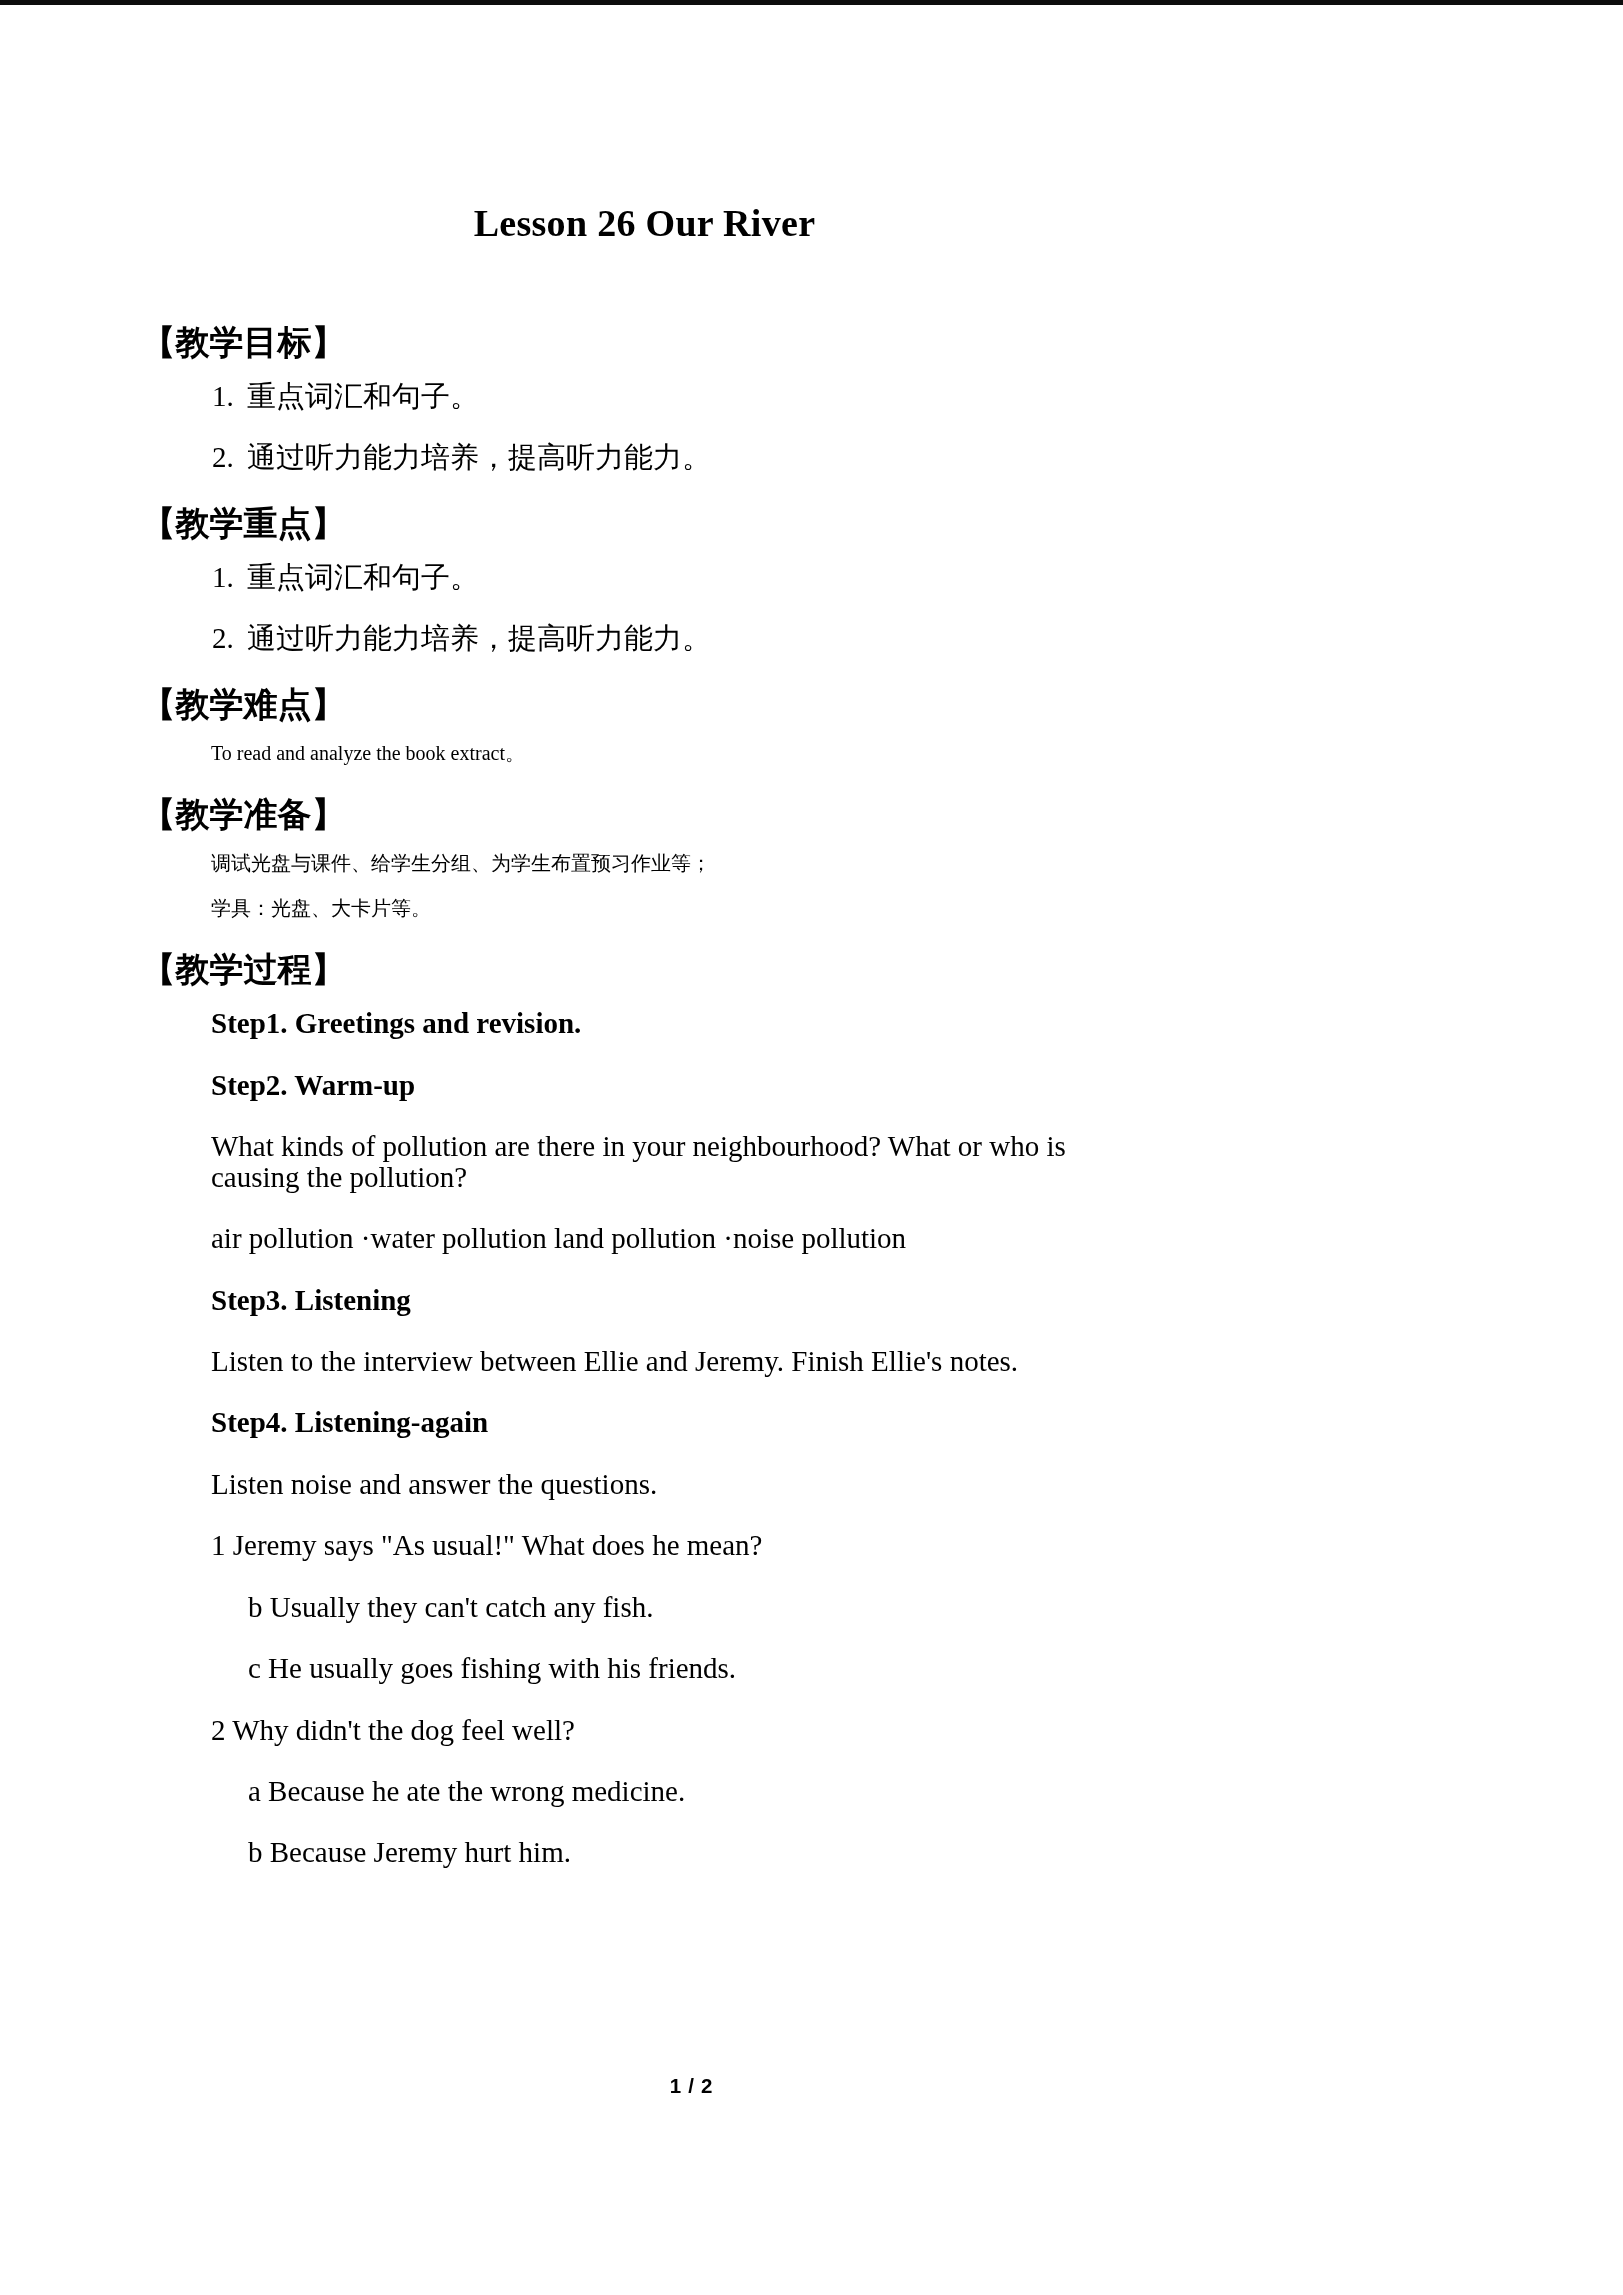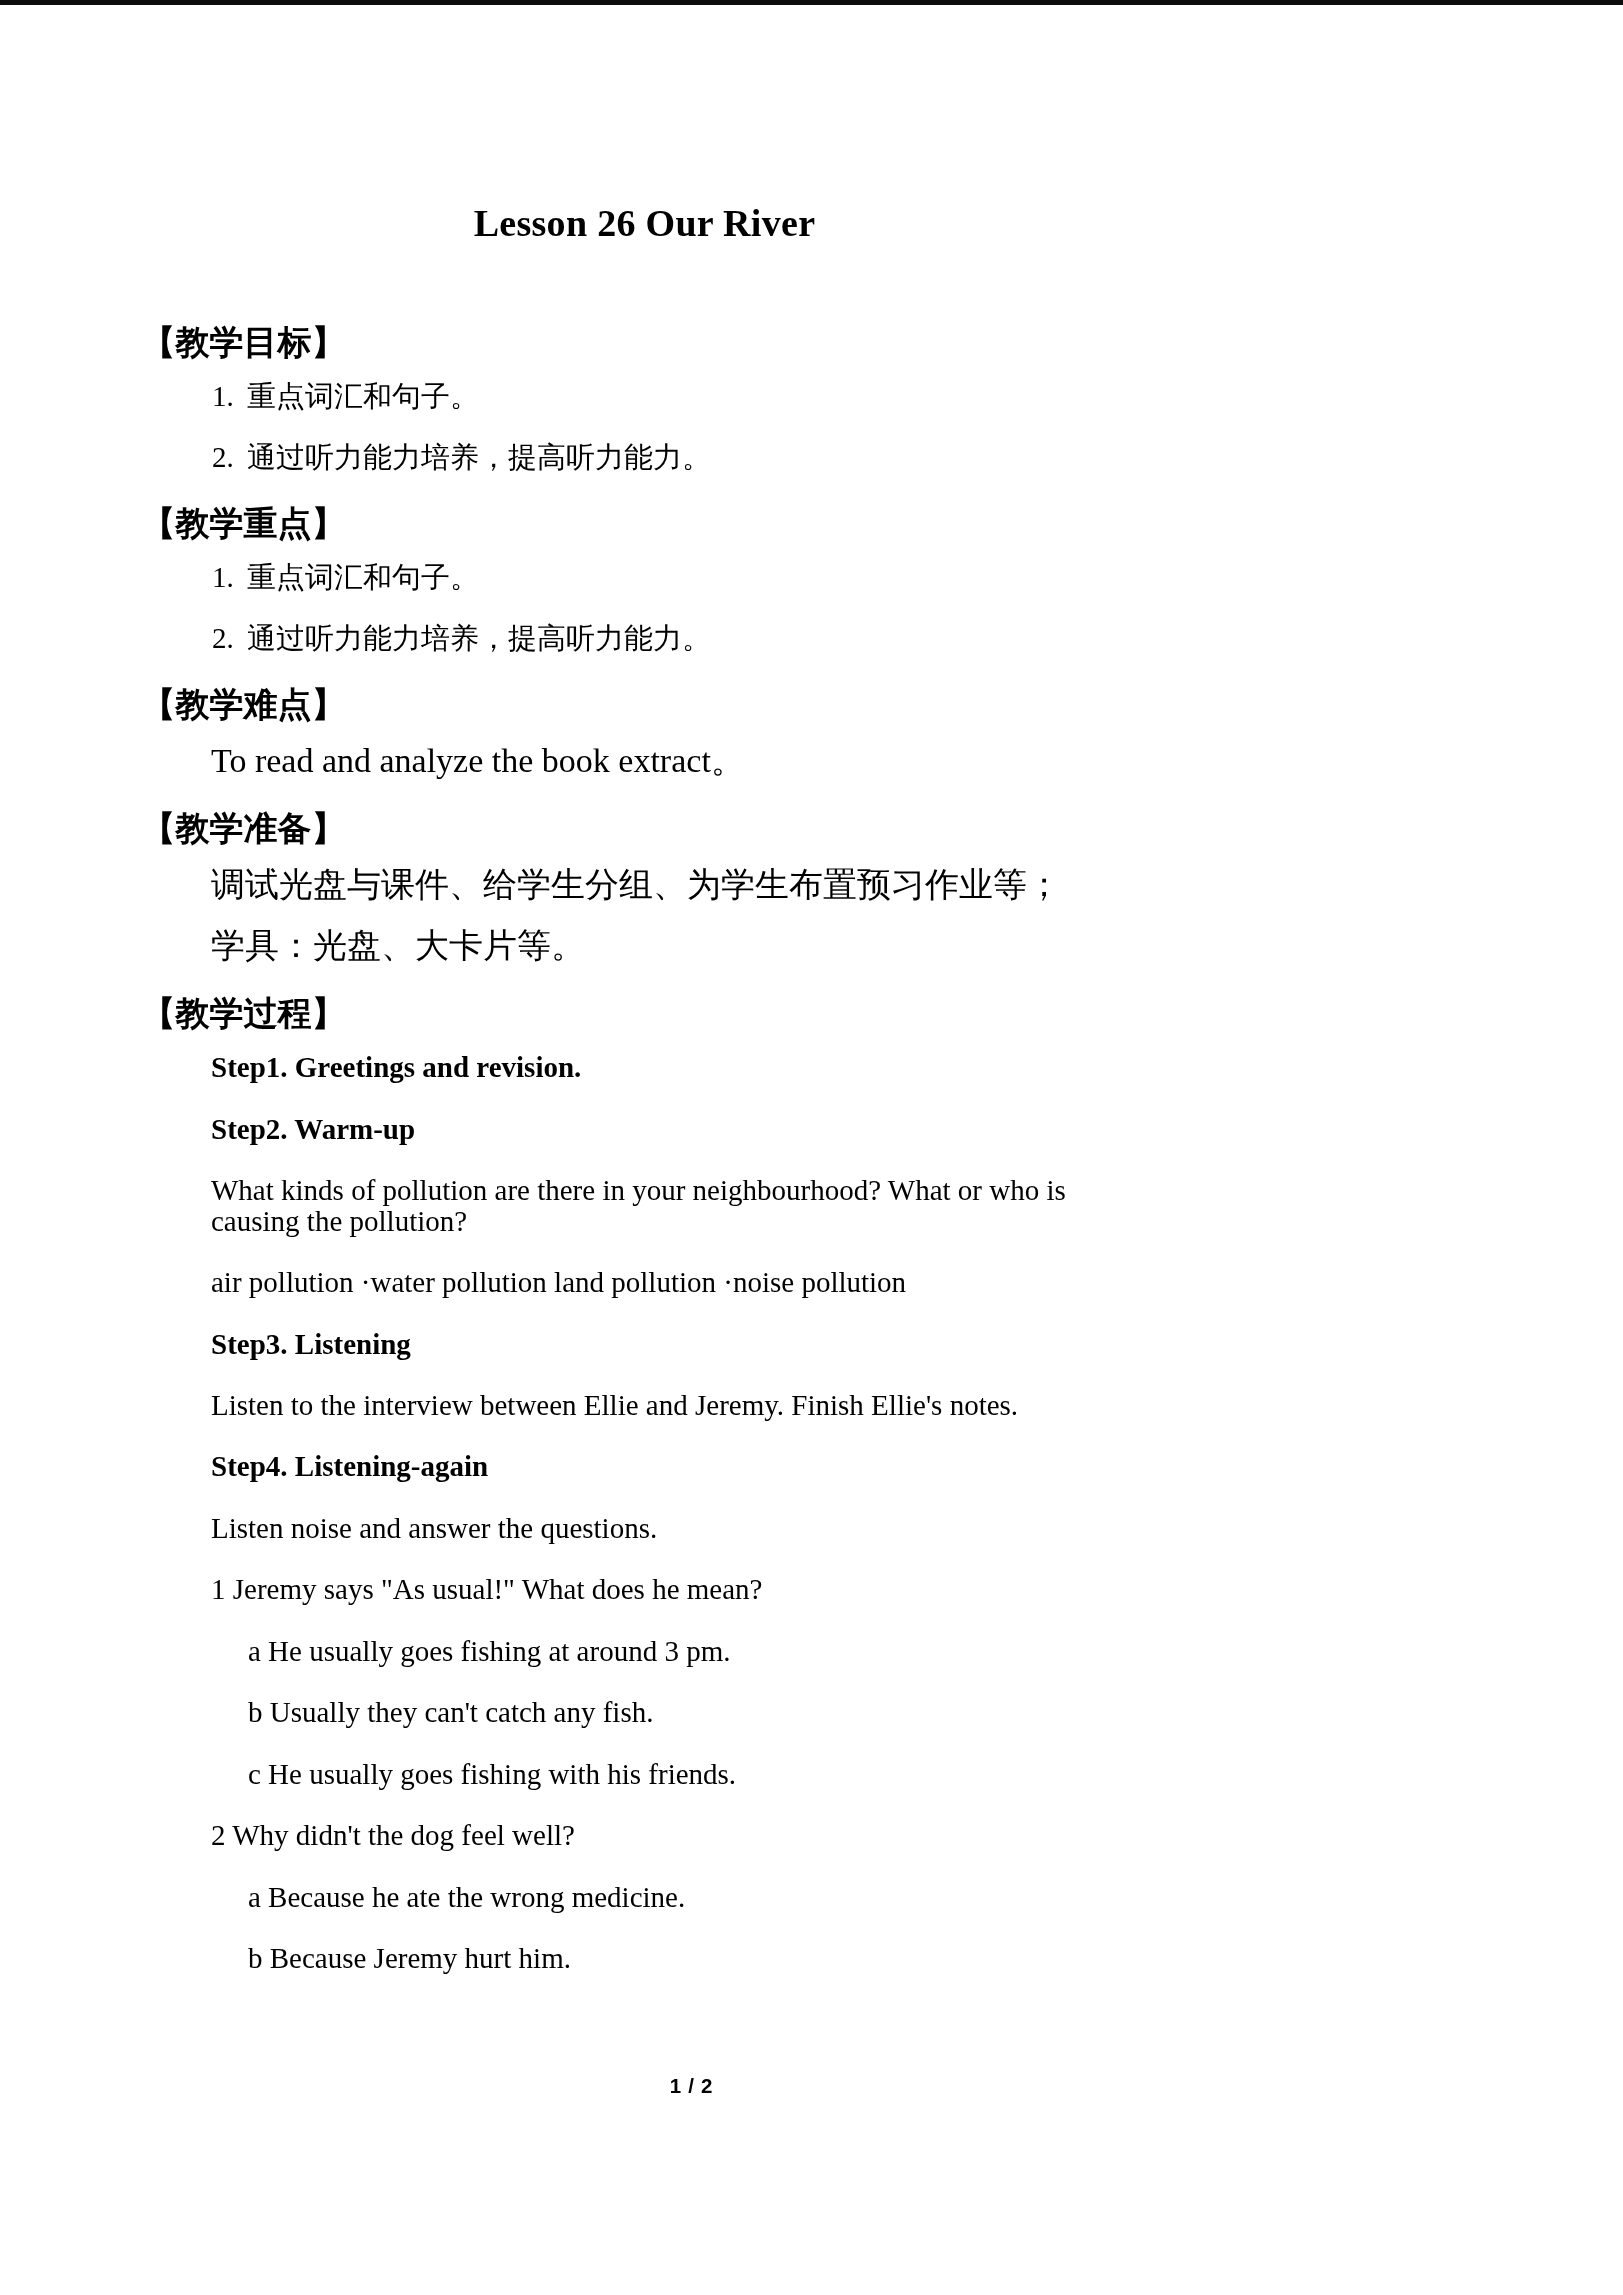--- a/index.html
+++ b/index.html
@@ -48,21 +48,21 @@
     font-size: 34px;
     font-weight: bold;
     line-height: 1.15;
     margin: 0 0 19px 0;
     padding-left: 5.5px;
   }
   .block {
     margin: 0 0 17.7px 0;
   }
   .body-line {
-    font-size: 34px;
+    font-size: 20px;
     line-height: 1.05;
     margin: 0 0 31px 0;
     padding-left: 75px;
   }
   .body-line.tight {
     margin-bottom: 24.5px;
   }
   .list-item {
     font-size: 29px;
     line-height: 1.05;
@@ -155,21 +155,20 @@
       <div class="proc-line">What kinds of pollution are there in your neighbourhood? What or who is causing the pollution?</div>
       <div class="proc-line pollution">air pollution ·water pollution    land pollution ·noise pollution</div>
 
       <div class="step-heading">Step3. Listening</div>
       <div class="proc-line">Listen to the interview between Ellie and Jeremy. Finish Ellie's notes.</div>
 
       <div class="step-heading">Step4. Listening-again</div>
       <div class="proc-line">Listen noise and answer the questions.</div>
 
       <div class="proc-line">1 Jeremy says "As usual!" What does he mean?</div>
-      <div class="proc-line sub">a He usually goes fishing at around 3 pm.</div>
       <div class="proc-line sub">b Usually they can't catch any fish.</div>
       <div class="proc-line sub">c He usually goes fishing with his friends.</div>
 
       <div class="proc-line">2 Why didn't the dog feel well?</div>
       <div class="proc-line sub">a Because he ate the wrong medicine.</div>
       <div class="proc-line sub">b Because Jeremy hurt him.</div>
     </div>
 
   </div>
 

